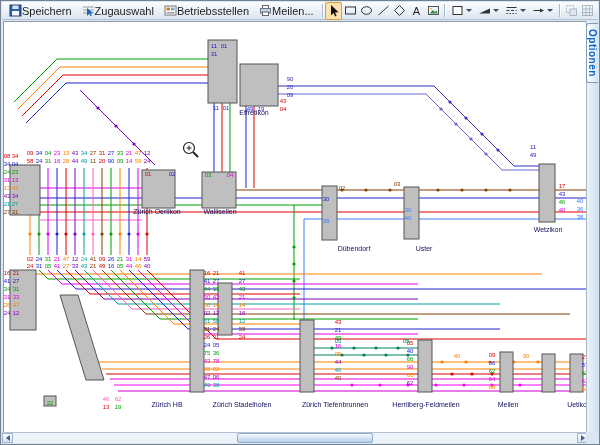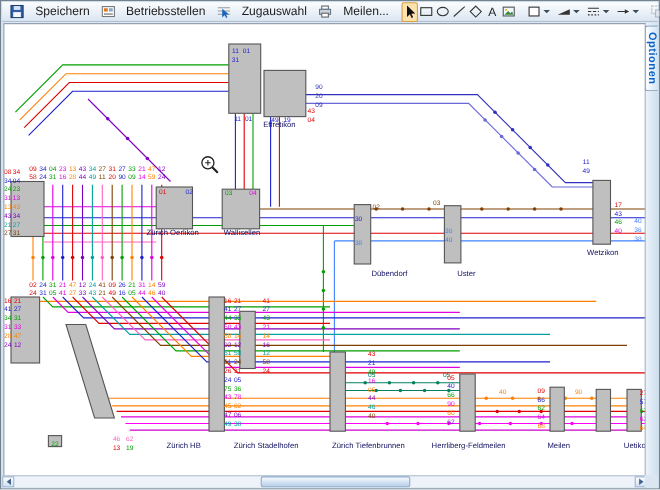--- a/index.html
+++ b/index.html
@@ -1,20 +1,20 @@
 <!DOCTYPE html>
 <html><head>
 <meta charset="utf-8">
 <style>
   html,body{margin:0;padding:0;}
   body{width:600px;height:445px;position:relative;font-family:"Liberation Sans",sans-serif;overflow:hidden;background:#dce7f3;}
   .window{position:absolute;inset:0;border:1px solid #73828f;box-sizing:border-box;}
   
   .toolbar{position:absolute;left:1px;top:1px;right:1px;height:18px;background:linear-gradient(#fbfdfe,#dbe6f2);border-bottom:1px solid #b2c0d2;display:flex;align-items:center;padding:0 2px;box-sizing:border-box;}
-  .tbtn{display:flex;align-items:center;gap:10px;padding:0 4px;font-size:11px;color:#1c1c1c;height:15px;border:1px solid transparent;border-radius:2px;white-space:nowrap;cursor:default;}
+  .tbtn{display:flex;align-items:center;gap:0;padding:0 4px;font-size:11px;color:#1c1c1c;height:15px;border:1px solid transparent;border-radius:2px;white-space:nowrap;cursor:default;}
   .sep{width:1px;height:13px;background:#a9b7c9;box-shadow:1px 0 0 #ffffff;margin:0 3px;}
   .ibtn{width:19px;height:16px;display:flex;align-items:center;justify-content:center;border:1px solid transparent;border-radius:2px;}
   .ibtn.active{background:#fde2ae;border-color:#d99e40;}
   .ibtn.disabled{opacity:.45;}
   .drop{width:auto;padding:0 2px;gap:1px;}
   .caret{width:0;height:0;border-left:3px solid transparent;border-right:3px solid transparent;border-top:3px solid #3c4b5c;margin-left:1px;}
   
   .canvas{position:absolute;left:2px;top:20px;width:585px;height:414px;background:#ffffff;border:1px solid #8a98a8;box-sizing:border-box;}
   .canvas svg{position:absolute;left:0;top:0;}
   svg text{font-family:"Liberation Sans",sans-serif;}
@@ -39,35 +39,35 @@
     <div class="tbtn">
       <svg width="13" height="13">
           <rect x="1" y="1" width="11" height="11" fill="#2f5fa8" stroke="#1d3f73"></rect>
           <rect x="3.5" y="1.5" width="6" height="3.5" fill="#d6e4f2"></rect>
           <rect x="3" y="7" width="7" height="4.5" fill="#f5f8fb"></rect>
         </svg>
       <span>Speichern</span>
     </div>
     <div class="tbtn">
       <svg width="13" height="13">
+          <line x1="1" y1="3" x2="12" y2="3" stroke="#999999"></line>
+          <line x1="1" y1="6" x2="12" y2="6" stroke="#999999"></line>
+          <line x1="1" y1="9" x2="12" y2="9" stroke="#999999"></line>
+          <polygon points="5,4 5,12 7.2,9.8 8.6,12.4 9.8,11.6 8.4,9.2 11,9" fill="#1b64c0"></polygon>
+        </svg>
+      <span>Zugauswahl</span>
+    </div>
+    <div class="tbtn">
+      <svg width="13" height="13">
           <rect x="1" y="2" width="11" height="9" fill="#ffffff" stroke="#777777"></rect>
           <rect x="2.5" y="3.5" width="3.5" height="3" fill="#e07820"></rect>
           <rect x="7" y="3.5" width="3.5" height="3" fill="#88a8c8"></rect>
           <rect x="2.5" y="8" width="8" height="1.5" fill="#999999"></rect>
         </svg>
       <span>Betriebsstellen</span>
-    </div>
-    <div class="tbtn">
-      <svg width="13" height="13">
-          <line x1="1" y1="3" x2="12" y2="3" stroke="#999999"></line>
-          <line x1="1" y1="6" x2="12" y2="6" stroke="#999999"></line>
-          <line x1="1" y1="9" x2="12" y2="9" stroke="#999999"></line>
-          <polygon points="5,4 5,12 7.2,9.8 8.6,12.4 9.8,11.6 8.4,9.2 11,9" fill="#1b64c0"></polygon>
-        </svg>
-      <span>Zugauswahl</span>
     </div>
     <div class="tbtn">
       <svg width="13" height="13">
           <rect x="3.5" y="1.5" width="6" height="3" fill="#ffffff" stroke="#666666"></rect>
           <rect x="1.5" y="4.5" width="10" height="4.5" fill="#c9d2da" stroke="#667788"></rect>
           <rect x="3.5" y="8" width="6" height="3.5" fill="#ffffff" stroke="#666666"></rect>
         </svg>
       <span>Meilen...</span>
     </div>
     <div class="sep"></div>

